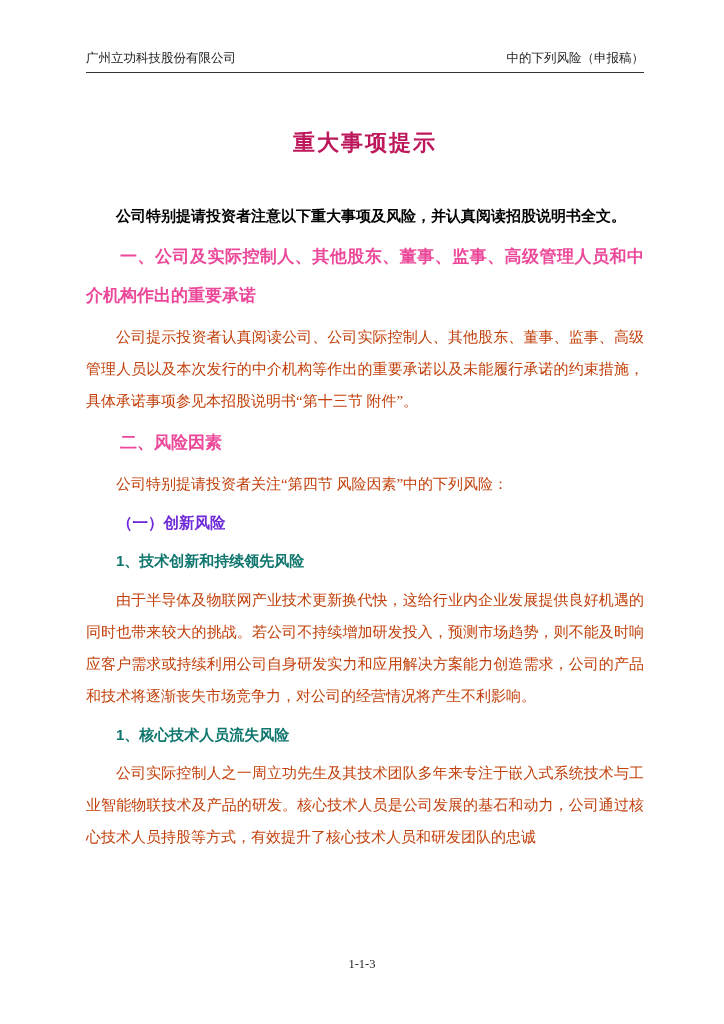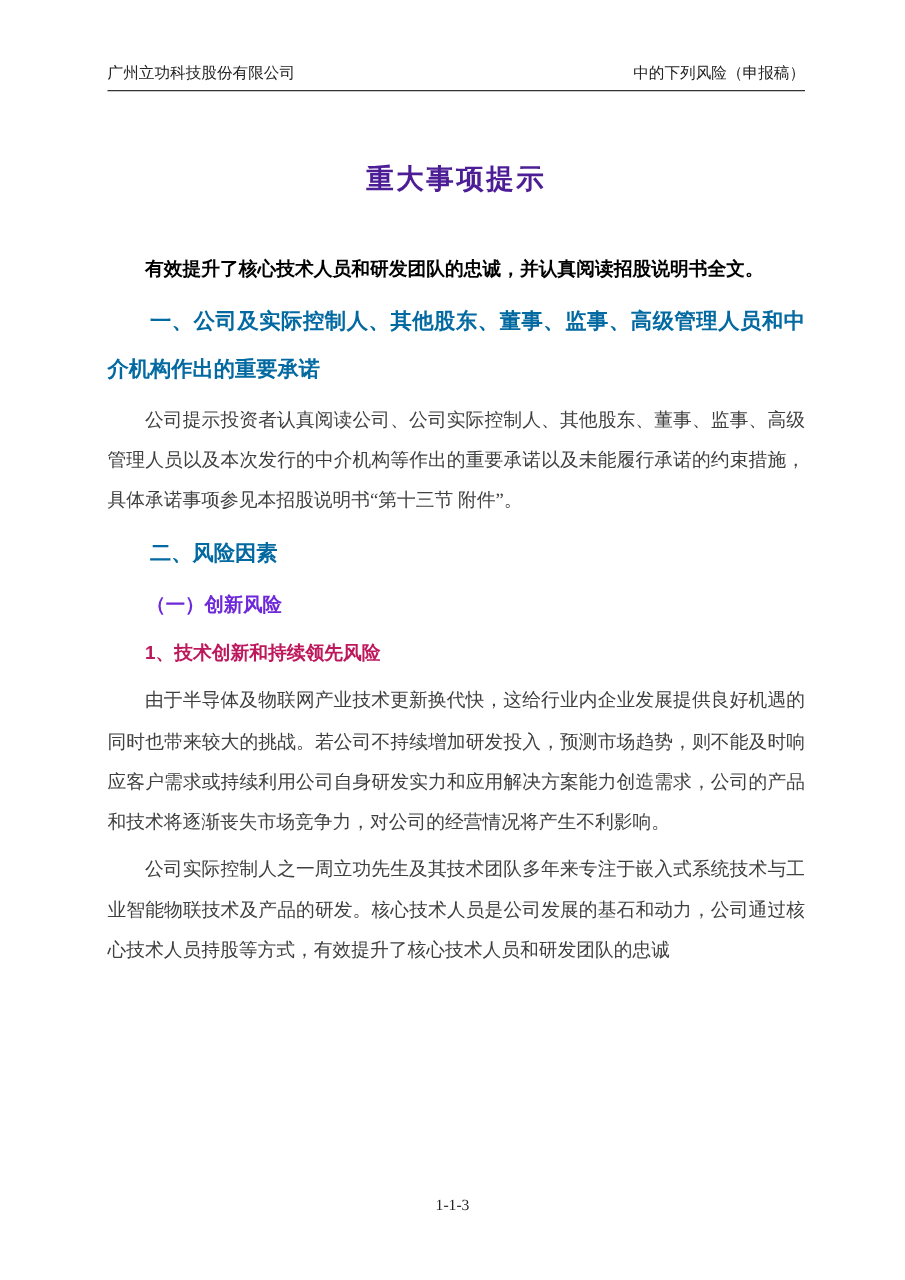--- a/index.html
+++ b/index.html
@@ -36,61 +36,61 @@
     left: 86px;
     width: 558px;
   }
   .doc-title {
     font-family: "Liberation Sans", "DejaVu Sans", sans-serif;
     font-weight: bold;
     font-size: 22px;
     text-align: center;
     letter-spacing: 2px;
     margin: 0 0 42px 0;
-    color: #4c1d95;
+    color: #be185d;
   }
   .para {
     font-size: 15px;
     line-height: 2.15;
     text-align: justify;
     text-indent: 2em;
     margin: 0 0 6px 0;
-    color: #404040;
+    color: #c2410c;
   }
   .para-bold {
     font-weight: bold;
     color: #000;
   }
   .heading-1 {
     font-family: "Liberation Sans", "DejaVu Sans", sans-serif;
     font-weight: bold;
     font-size: 17px;
     line-height: 2.25;
     text-align: justify;
     text-indent: 2em;
     margin: 4px 0 6px 0;
-    color: #0369a1;
+    color: #ec4899;
   }
   .heading-2 {
     font-family: "Liberation Sans", "DejaVu Sans", sans-serif;
     font-weight: bold;
     font-size: 15.5px;
     line-height: 2.15;
     text-indent: 2em;
     margin: 4px 0 6px 0;
     color: #6d28d9;
   }
   .heading-3 {
     font-family: "Liberation Sans", "DejaVu Sans", sans-serif;
     font-weight: bold;
     font-size: 15px;
     line-height: 2.15;
     text-indent: 2em;
     margin: 4px 0 6px 0;
-    color: #be185d;
+    color: #0f766e;
   }
   .page-footer {
     position: absolute;
     bottom: 52px;
     left: 0;
     width: 100%;
     text-align: center;
     font-size: 12.5px;
     color: #222;
   }
@@ -102,36 +102,38 @@
 
   <div class="page-header">
     <span>广州立功科技股份有限公司</span>
     <span>中的下列风险（申报稿）</span>
   </div>
 
   <div class="content">
 
     <div class="doc-title">重大事项提示</div>
 
-    <div class="para para-bold">有效提升了核心技术人员和研发团队的忠诚，并认真阅读招股说明书全文。</div>
+    <div class="para para-bold">公司特别提请投资者注意以下重大事项及风险，并认真阅读招股说明书全文。</div>
 
     <div class="heading-1">一、公司及实际控制人、其他股东、董事、监事、高级管理人员和中介机构作出的重要承诺</div>
 
     <div class="para">公司提示投资者认真阅读公司、公司实际控制人、其他股东、董事、监事、高级管理人员以及本次发行的中介机构等作出的重要承诺以及未能履行承诺的约束措施，具体承诺事项参见本招股说明书“第十三节 附件”。</div>
 
     <div class="heading-1">二、风险因素</div>
 
+    <div class="para">公司特别提请投资者关注“第四节 风险因素”中的下列风险：</div>
 
     <div class="heading-2">（一）创新风险</div>
 
     <div class="heading-3">1、技术创新和持续领先风险</div>
 
     <div class="para">由于半导体及物联网产业技术更新换代快，这给行业内企业发展提供良好机遇的同时也带来较大的挑战。若公司不持续增加研发投入，预测市场趋势，则不能及时响应客户需求或持续利用公司自身研发实力和应用解决方案能力创造需求，公司的产品和技术将逐渐丧失市场竞争力，对公司的经营情况将产生不利影响。</div>
 
 
+    <div class="heading-3">1、核心技术人员流失风险</div>
 
     <div class="para">公司实际控制人之一周立功先生及其技术团队多年来专注于嵌入式系统技术与工业智能物联技术及产品的研发。核心技术人员是公司发展的基石和动力，公司通过核心技术人员持股等方式，有效提升了核心技术人员和研发团队的忠诚</div>
 
   </div>
 
   <div class="page-footer">1-1-3</div>
 
 </div>
 
 </body></html>

